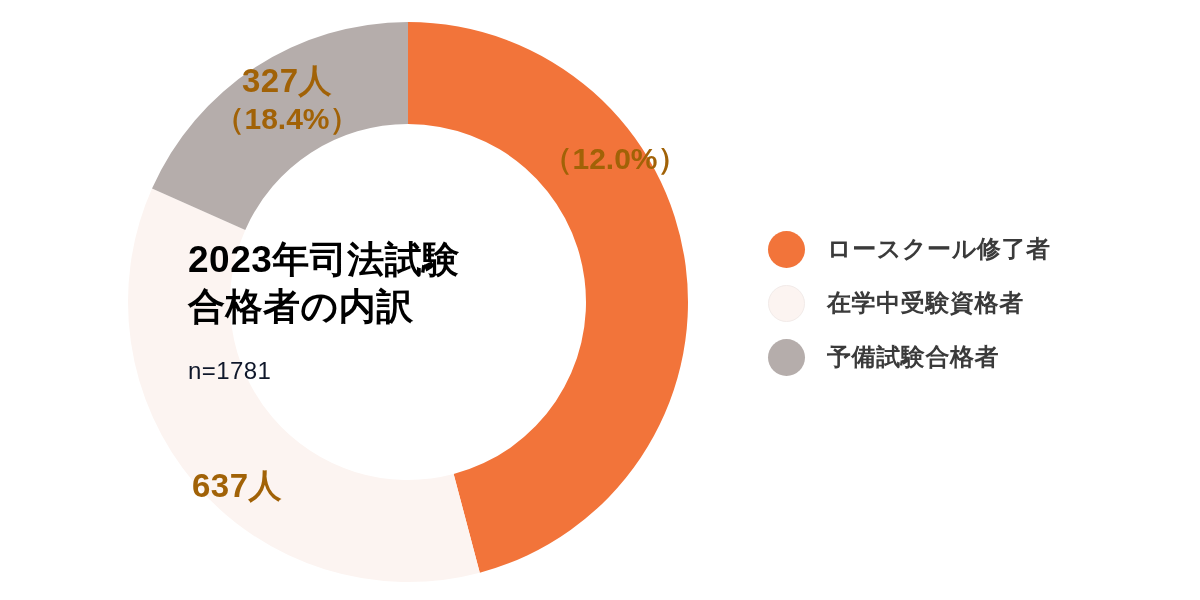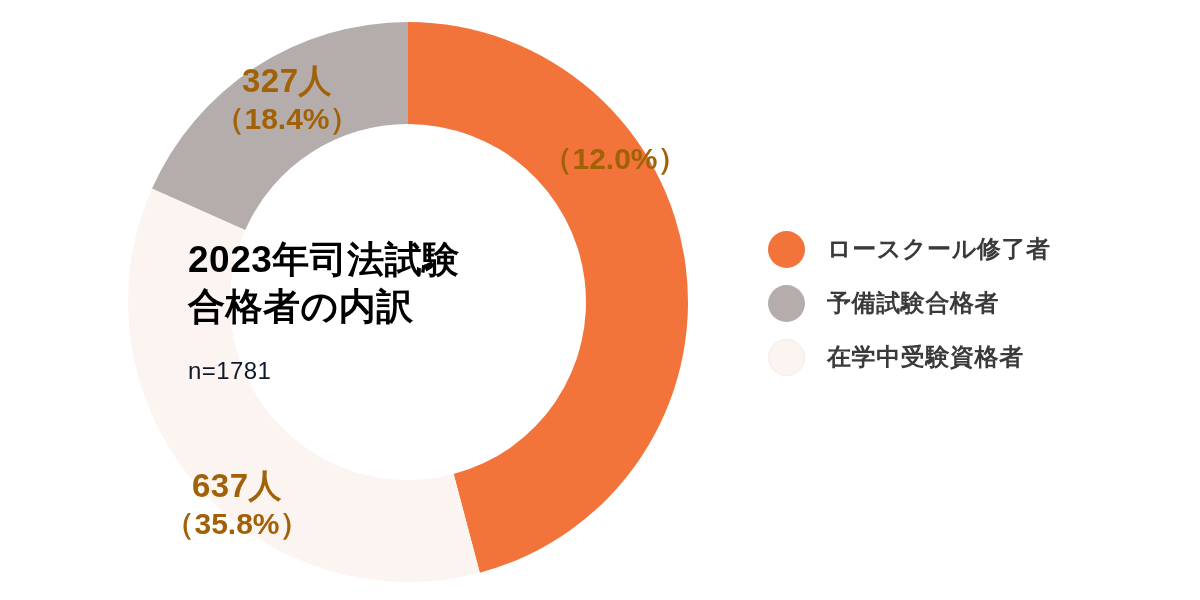--- a/index.html
+++ b/index.html
@@ -143,40 +143,39 @@
       <div class="center-title">合格者の内訳</div>
       <div class="center-n">n=1781</div>
     </div>
 
     <div class="slice-label" id="label-0">
       <span class="lbl-pct">（12.0%）</span>
     </div>
 
     <div class="slice-label" id="label-1">
       <span class="lbl-value">637人</span>
-      <span class="lbl-pct">（35.8%）</span>
     </div>
 
     <div class="slice-label" id="label-2">
       <span class="lbl-value">327人</span>
       <span class="lbl-pct">（18.4%）</span>
     </div>
   </div>
 
   <div class="legend">
 
     <div class="legend-item">
       <span class="legend-swatch" style="background:#f2743a"></span>
       <span class="legend-label">ロースクール修了者</span>
     </div>
 
     <div class="legend-item">
-      <span class="legend-swatch" style="background:#b5adab"></span>
-      <span class="legend-label">予備試験合格者</span>
+      <span class="legend-swatch pale" style="background:#fcf4f1"></span>
+      <span class="legend-label">在学中受験資格者</span>
     </div>
 
     <div class="legend-item">
-      <span class="legend-swatch pale" style="background:#fcf4f1"></span>
-      <span class="legend-label">在学中受験資格者</span>
+      <span class="legend-swatch" style="background:#b5adab"></span>
+      <span class="legend-label">予備試験合格者</span>
     </div>
 
   </div>
 </div>
 
 </body></html>

